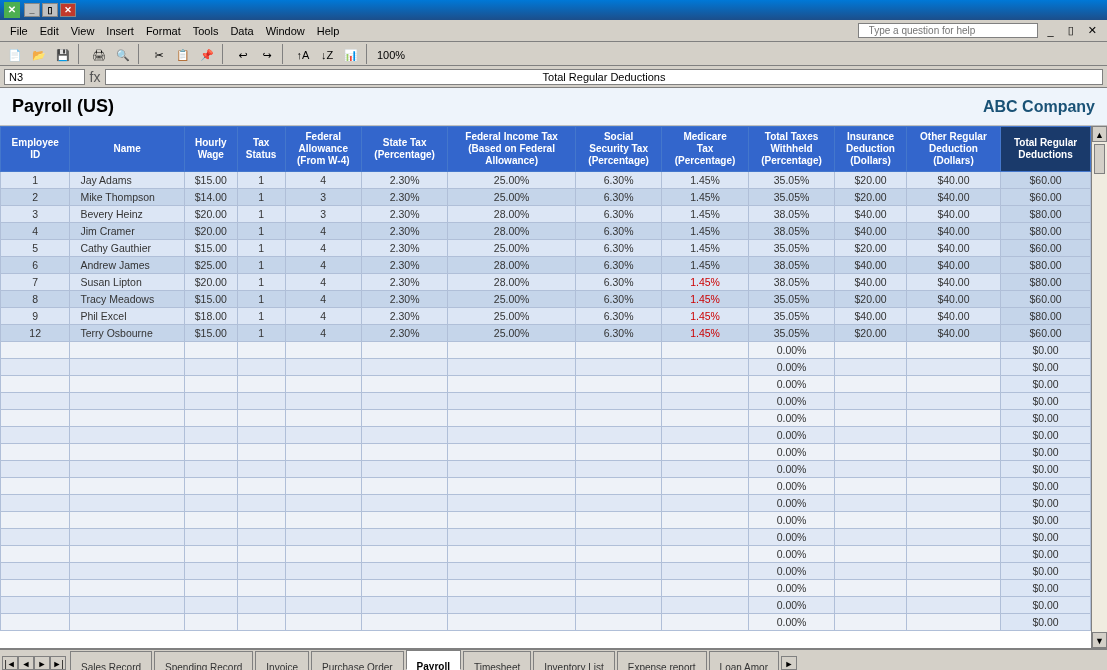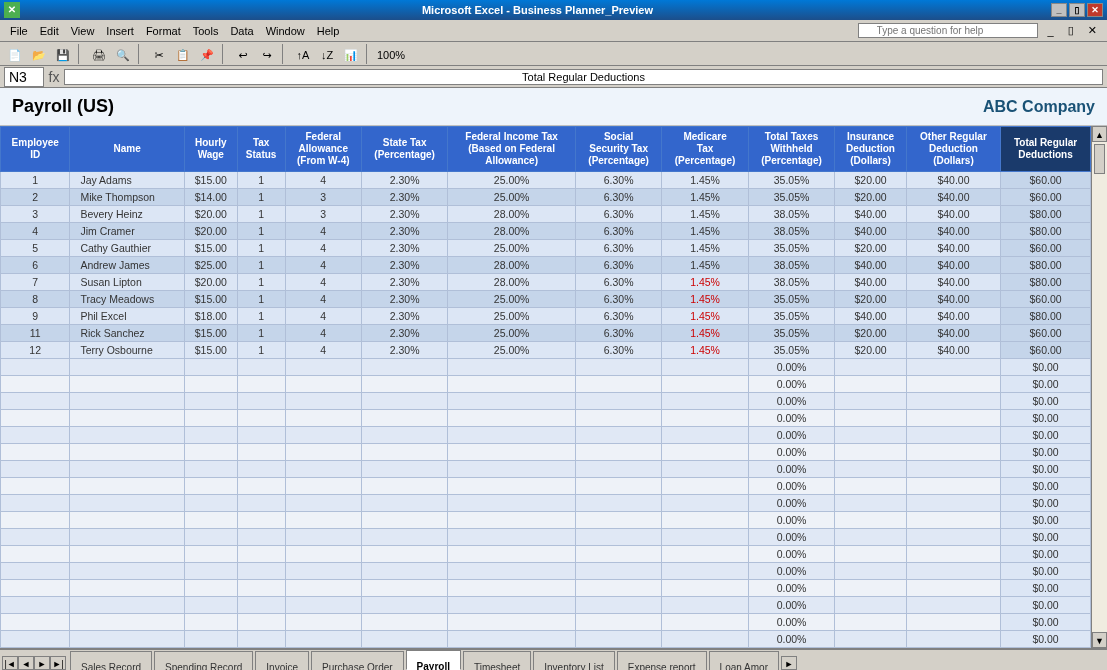--- a/index.html
+++ b/index.html
@@ -26,33 +26,33 @@
     .menu-bar {
       background: #d4d0c8;
       border-bottom: 1px solid #808080;
       display: flex;
       align-items: center;
       height: 22px;
       padding: 0 4px;
       font-size: 11px;
     }
     .menu-bar span { padding: 2px 6px; cursor: pointer; }
-    .question-box { margin-left: auto; background: white; border: 1px solid #808080; font-size: 10px; padding: 1px 18px; width: 180px; color: #666; }
+    .question-box { margin-left: auto; background: white; border: 1px solid #808080; font-size: 10px; padding: 1px 10px; width: 180px; color: #666; }
 
     
     .formula-bar {
       background: #d4d0c8;
       border-bottom: 1px solid #808080;
       display: flex;
       align-items: center;
       height: 22px;
       padding: 0 4px;
       font-size: 11px;
     }
-    .cell-ref { width: 40px; background: white; border: 1px solid #808080; padding: 1px 4px; font-size: 14px; }
+    .cell-ref { width: 81px; background: white; border: 1px solid #808080; padding: 1px 4px; font-size: 11px; }
     .formula-sep { width: 20px; text-align: center; color: #555; font-size: 14px; }
     .formula-content { flex: 1; background: white; border: 1px solid #808080; padding: 1px 4px; font-size: 11px; text-align: center; }
 
     
     .spreadsheet-container {
       display: flex;
       flex-direction: column;
       height: calc(670px - 20px - 22px - 22px - 24px - 22px);
       overflow: hidden;
     }
@@ -139,21 +139,20 @@
       gap: 2px;
     }
     .toolbar-btn { width: 22px; height: 20px; background: #d4d0c8; border: 1px solid #d4d0c8; text-align: center; line-height: 20px; cursor: pointer; font-size: 11px; }
     .toolbar-sep { width: 6px; height: 20px; border-left: 1px solid #808080; margin: 0 2px; }
   </style>
 </head>
 <body>
 
 <div class="title-bar">
   <span class="icon">✕</span>
-  <span class="title-text">Microsoft Excel - Business Planner_Preview</span>
   <div class="win-controls">
     <span class="win-btn">_</span>
     <span class="win-btn">▯</span>
     <span class="win-btn close">✕</span>
   </div>
 </div>
 
 <div class="menu-bar">
   <span>File</span>
   <span>Edit</span>
@@ -355,35 +354,20 @@
     <td>2.30%</td>
     <td>25.00%</td>
     <td>6.30%</td>
     <td class="highlighted">1.45%</td>
     <td>35.05%</td>
     <td>$40.00</td>
     <td>$40.00</td>
     <td class="last-col">$80.00</td>
   </tr>
             <tr>
-    <td>11</td>
-    <td class="name-col">Rick Sanchez</td>
-    <td>$15.00</td>
-    <td>1</td>
-    <td>4</td>
-    <td>2.30%</td>
-    <td>25.00%</td>
-    <td>6.30%</td>
-    <td class="highlighted">1.45%</td>
-    <td>35.05%</td>
-    <td>$20.00</td>
-    <td>$40.00</td>
-    <td class="last-col">$60.00</td>
-  </tr>
-            <tr>
     <td>12</td>
     <td class="name-col">Terry Osbourne</td>
     <td>$15.00</td>
     <td>1</td>
     <td>4</td>
     <td>2.30%</td>
     <td>25.00%</td>
     <td>6.30%</td>
     <td class="highlighted">1.45%</td>
     <td>35.05%</td>

